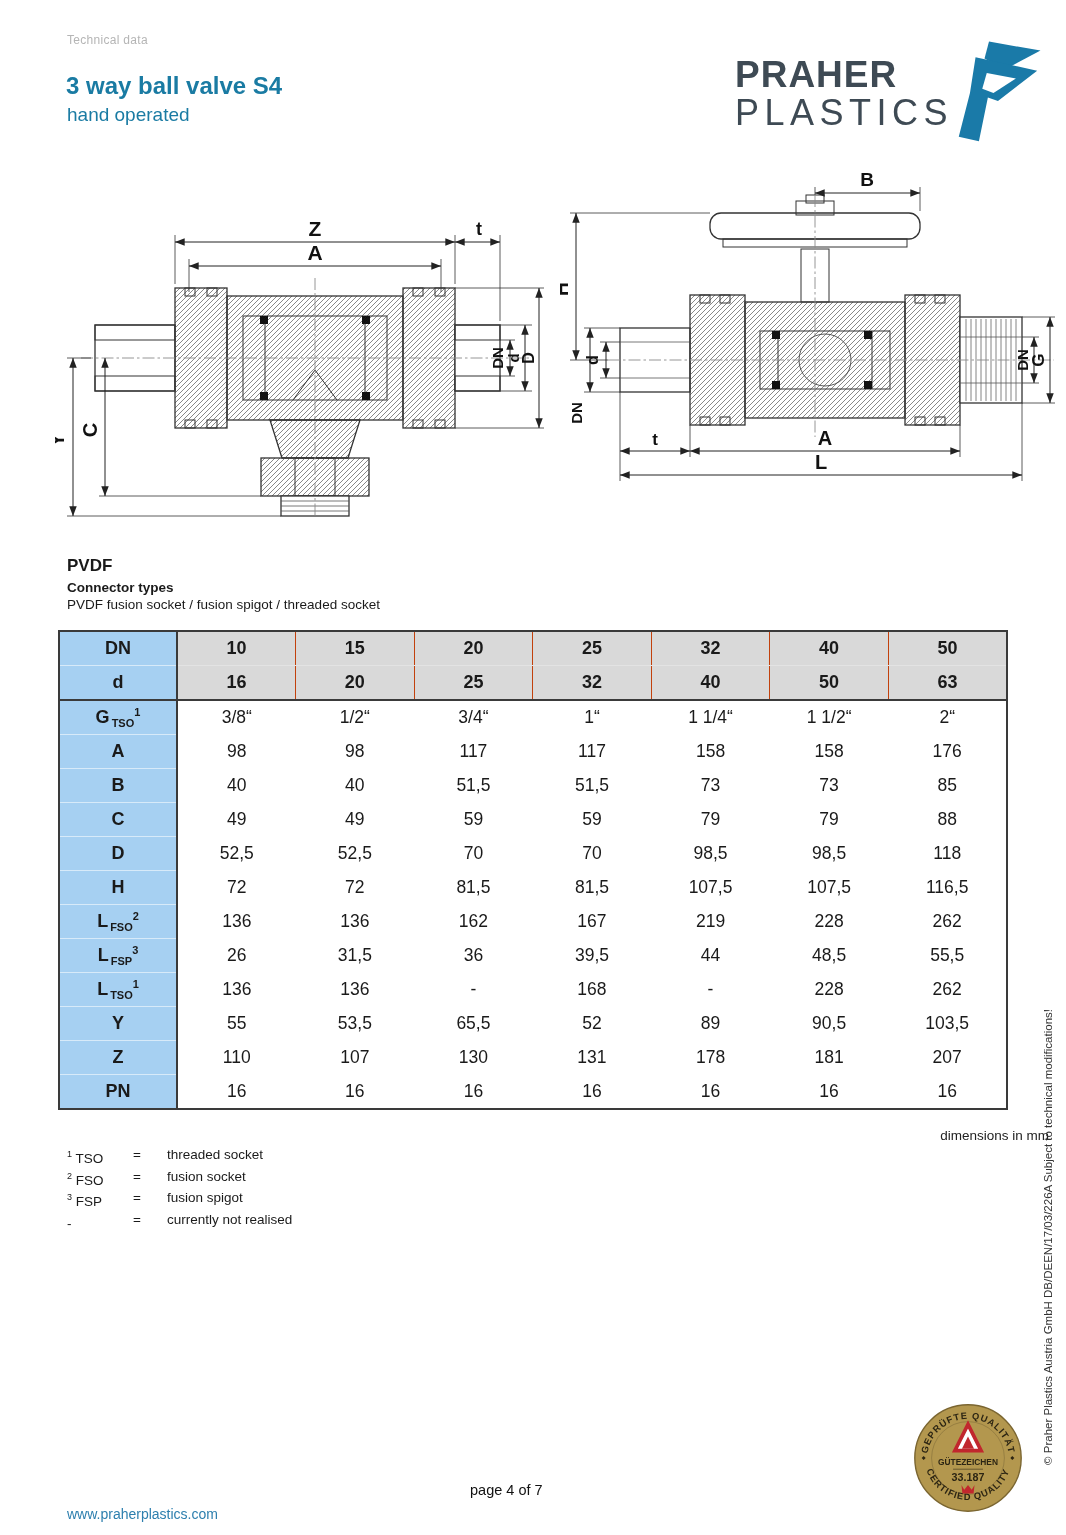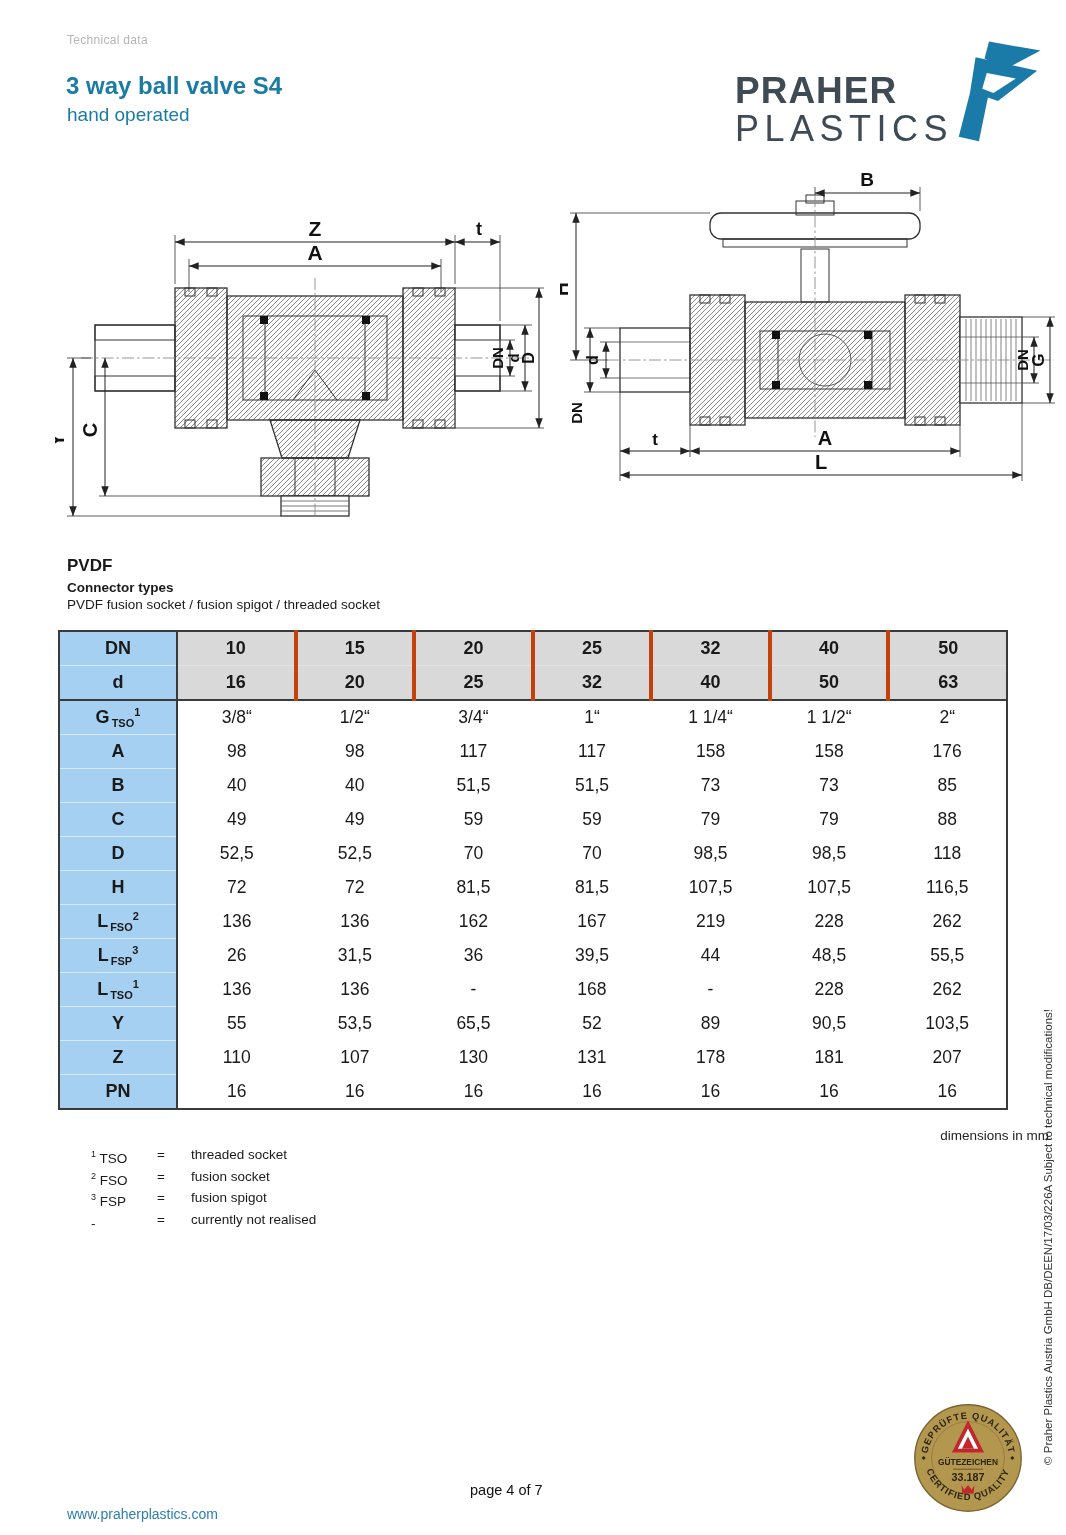--- a/index.html
+++ b/index.html
@@ -6,21 +6,21 @@
   body{width:1066px;height:1535px;font-family:"Liberation Sans",sans-serif;color:#1a1a1a;}
   .page{position:relative;width:1066px;height:1535px;background:#fff;overflow:hidden;}
 
   
   .eyebrow{position:absolute;left:67px;top:33px;font-size:12px;color:#b5b5b5;letter-spacing:.3px;}
   .title{position:absolute;left:66px;top:72px;font-size:24px;font-weight:bold;color:#1a7ba3;}
   .subtitle{position:absolute;left:67px;top:104px;font-size:19px;color:#1a7ba3;}
 
   
   .logo{position:absolute;left:735px;top:56px;width:320px;height:90px;}
-  .logo-top{font-size:37px;font-weight:bold;color:#3e4a54;letter-spacing:1px;line-height:37px;margin-top:16px;}
+  .logo-top{font-size:37px;font-weight:bold;color:#3e4a54;letter-spacing:1px;line-height:37px;}
   .logo-bottom{font-size:36px;font-weight:normal;color:#3e4a54;letter-spacing:5.5px;line-height:40px;}
   .logo-icon{position:absolute;left:198px;top:-16px;}
 
   
   .drawing{position:absolute;}
   svg text{font-family:"Liberation Sans",sans-serif;}
   .cl{stroke:#8a8a8a;stroke-width:.9;stroke-dasharray:12 3 2.5 3;fill:none;}
   .ext{stroke:#333;stroke-width:.8;fill:none;}
   .dim{stroke:#222;stroke-width:1;fill:none;}
   .sh{stroke:#333;stroke-width:1.3;}
@@ -30,33 +30,33 @@
   
   .material{position:absolute;left:67px;top:556px;font-size:17px;font-weight:bold;}
   .connector{position:absolute;left:67px;top:580px;font-size:13.5px;font-weight:bold;}
   .conn-desc{position:absolute;left:67px;top:597px;font-size:13.5px;}
 
   
   .table-wrap{position:absolute;left:58px;top:630px;width:950px;}
   table.dim-table{border-collapse:collapse;table-layout:fixed;width:950px;border:2px solid #3a3a3a;}
   .dim-table th,.dim-table td{height:33px;padding:0;text-align:center;vertical-align:middle;font-size:17.5px;}
   .dim-table th.lbl{background:#a6d0f2;font-weight:bold;font-size:18px;border-right:2px solid #3a3a3a;border-bottom:1px solid rgba(255,255,255,.55);}
-  .dim-table thead td{background:#d9d9d9;font-weight:bold;font-size:18px;border-right:4px solid #c2410c;}
+  .dim-table thead td{background:#d9d9d9;font-weight:bold;font-size:18px;border-right:1px solid #c2410c;}
   .dim-table thead td:last-child{border-right:none;}
   .dim-table thead tr:first-child td{border-bottom:1px solid #e3e3e3;}
   .dim-table thead tr:last-child th,.dim-table thead tr:last-child td{border-bottom:2.5px solid #3a3a3a;}
   .dim-table tbody td{background:#fff;font-weight:normal;}
   .dim-table .sub{font-size:11px;font-weight:bold;vertical-align:-4px;margin-left:2px;}
   .dim-table .subr{font-size:10px;font-weight:normal;vertical-align:-4px;margin-left:1px;}
   .dim-table .sup{font-size:11px;font-weight:bold;vertical-align:7px;}
   .unit-note{position:absolute;left:58px;top:1128px;width:950px;text-align:right;font-size:13.5px;color:#222;padding-left:41px;}
 
   
   .footnotes{position:absolute;left:67px;top:1146px;font-size:13.5px;}
-  .fn-row{display:flex;line-height:17.5px;margin-left:24px;}
+  .fn-row{display:flex;line-height:17.5px;}
   .fn-term{width:66px;}
   .fn-sup{font-size:9px;vertical-align:6px;}
   .fn-eq{width:34px;}
 
   
   .vnote-wrap{position:absolute;left:1042px;top:1005px;width:16px;height:445px;}
   .vnote{display:inline-block;white-space:nowrap;transform:rotate(-90deg) translate(-100%,0);transform-origin:0 0;font-size:11.5px;color:#333;}
 
   
   .footer-url{position:absolute;left:67px;top:1480px;font-size:14px;color:#2d7fae;text-decoration:none;margin-top:26px;}

